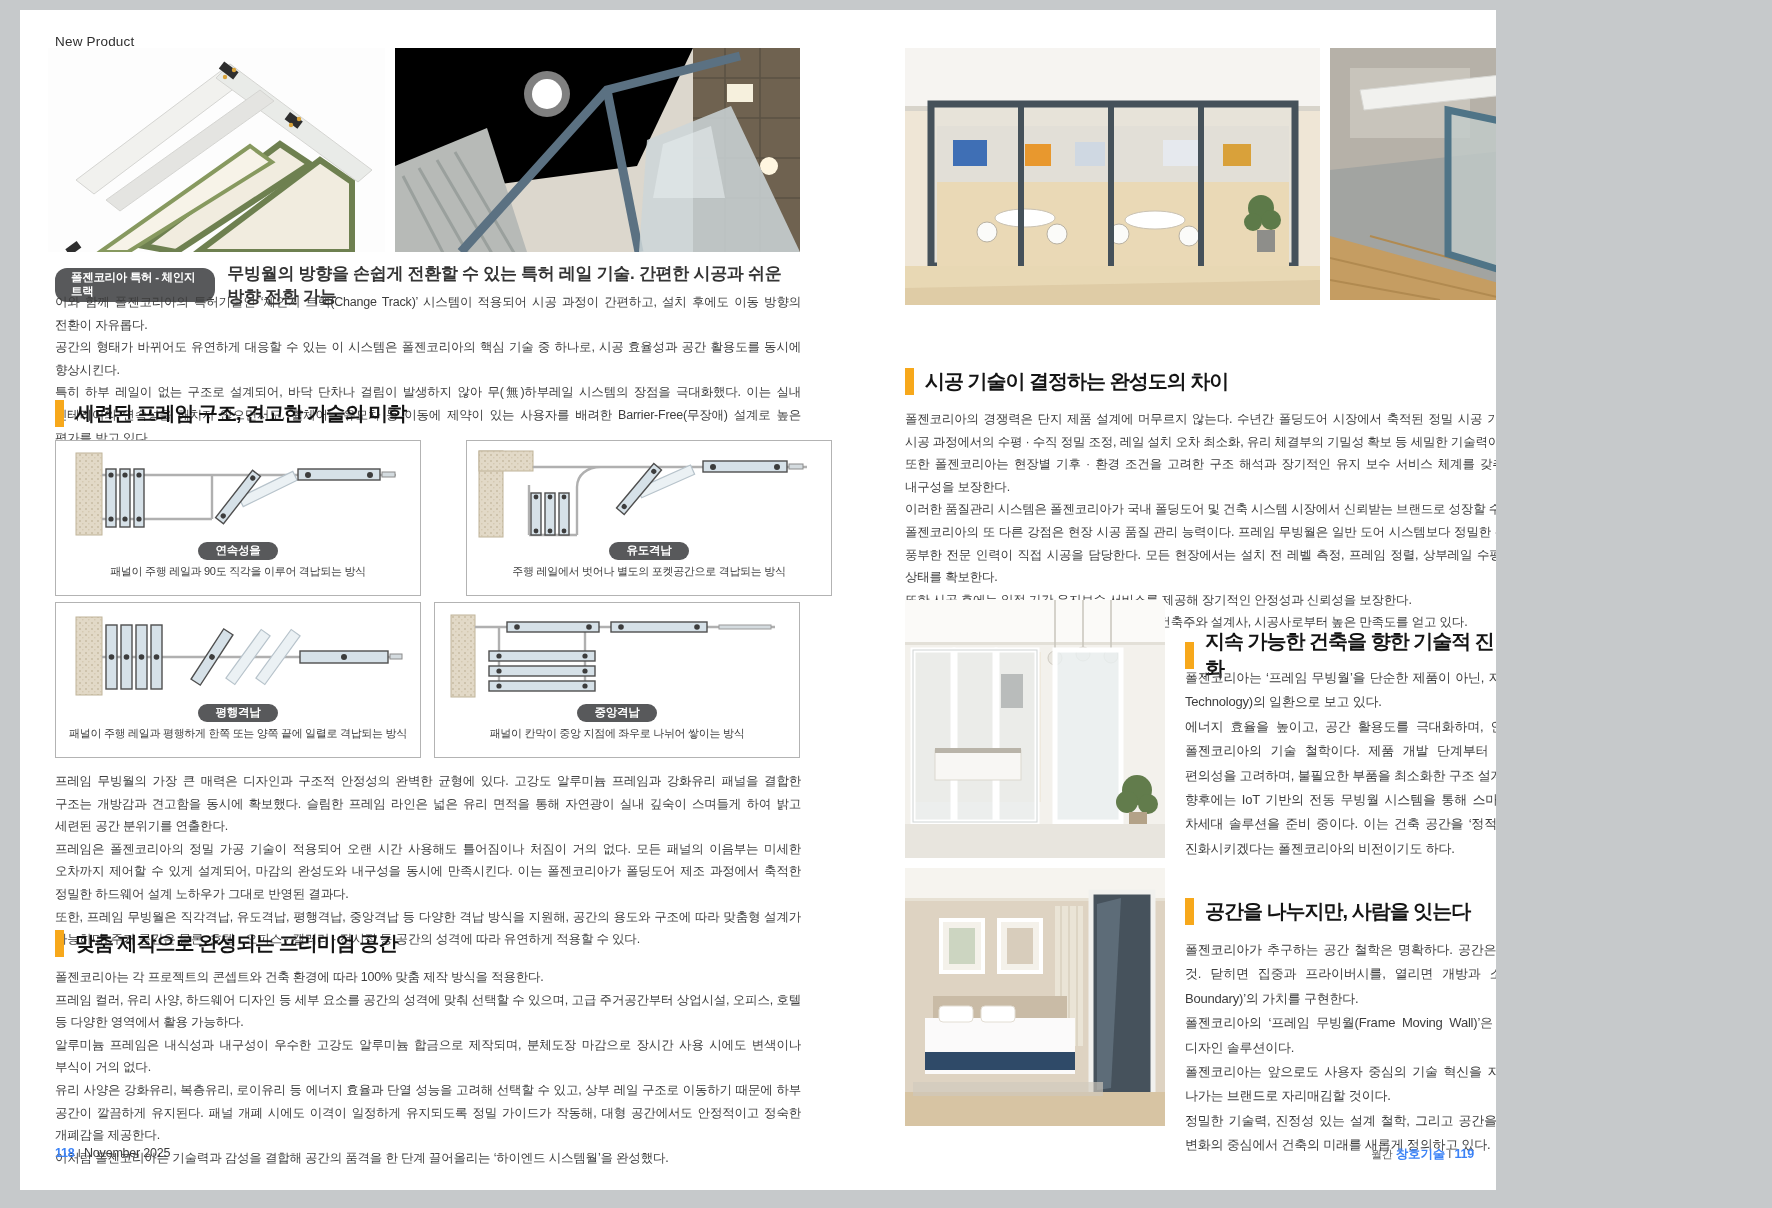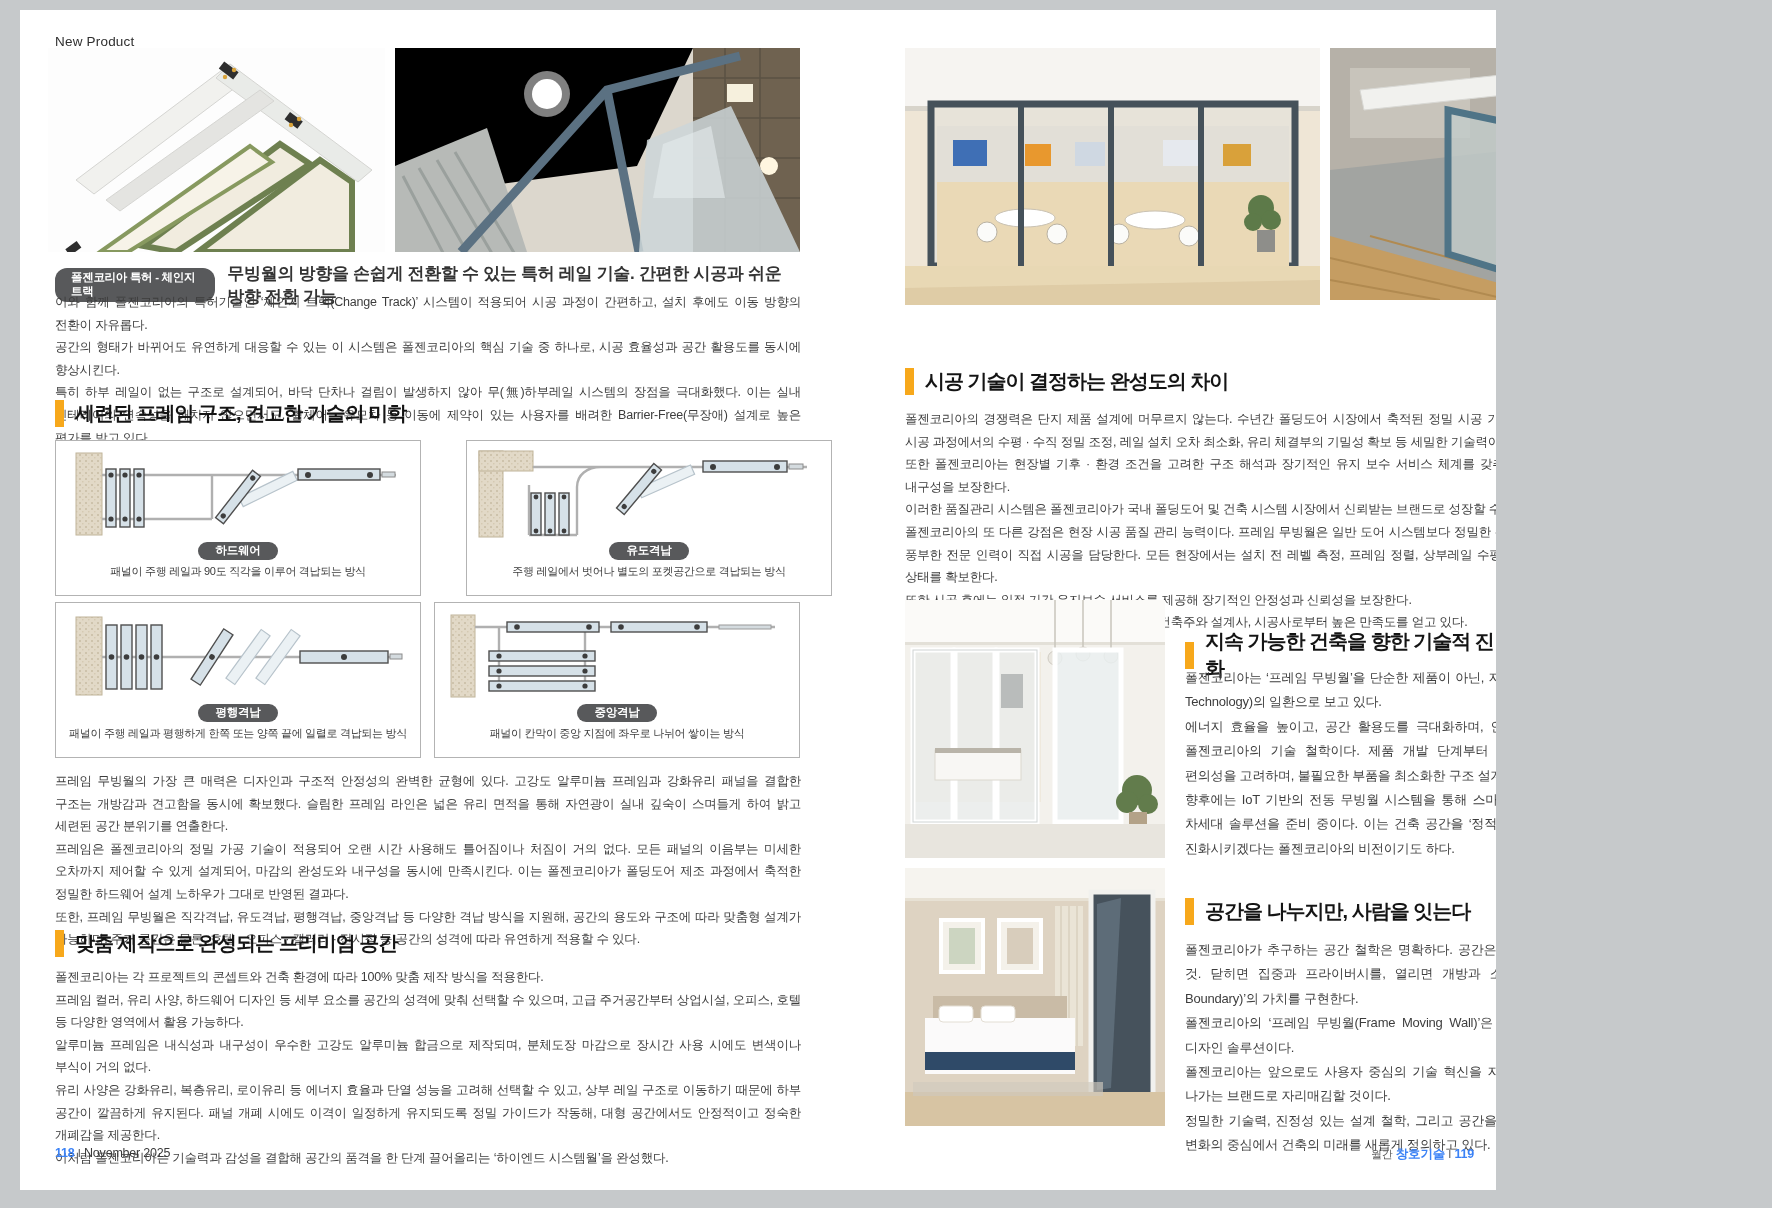--- a/index.html
+++ b/index.html
@@ -147,21 +147,21 @@
       <g transform="rotate(-52 178 50)">
           <rect class="pn" x="148" y="45" width="60" height="10"></rect>
           <circle class="ro" cx="154" cy="50" r="2.6"></circle>
           <circle class="ro" cx="202" cy="50" r="2.6"></circle>
         </g>
       <rect class="pn" x="238" y="22" width="82" height="11"></rect>
       <circle class="ro" cx="248" cy="28" r="3"></circle>
         <circle class="ro" cx="310" cy="28" r="3"></circle>
       <rect x="322" y="25" width="13" height="5" fill="#d4dbdf" stroke="#8c8c8c"></rect>
     </svg>
-    <div class="dg-label"><span class="pill">하드웨어</span></div>
+    <div class="dg-label"><span class="pill">연속성을</span></div>
     <div class="dg-cap">패널이 주행 레일과 90도 직각을 이루어 격납되는 방식</div>
   </div>
 
   <div class="dg" style="left:414px;top:430px;margin-left:32px;">
     <svg class="dg-art" viewBox="0 0 356 92">
       <defs>
           <pattern id="wpB" width="6" height="6" patternUnits="userSpaceOnUse">
             <rect width="6" height="6" fill="#e2d9c7"></rect>
             <circle cx="2" cy="2" r="1" fill="#c8bca3"></circle>
             <circle cx="4.8" cy="4.8" r=".8" fill="#d2c6ad"></circle>

